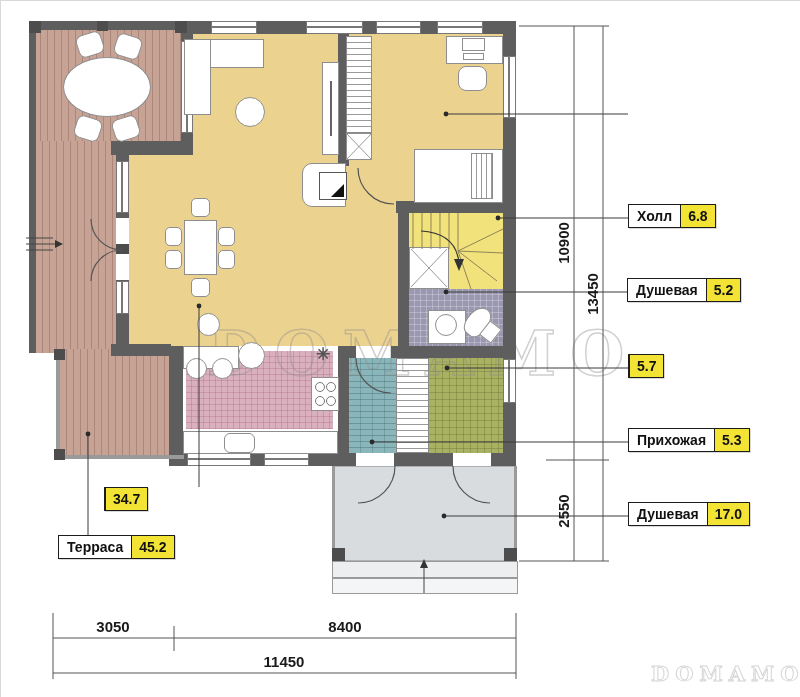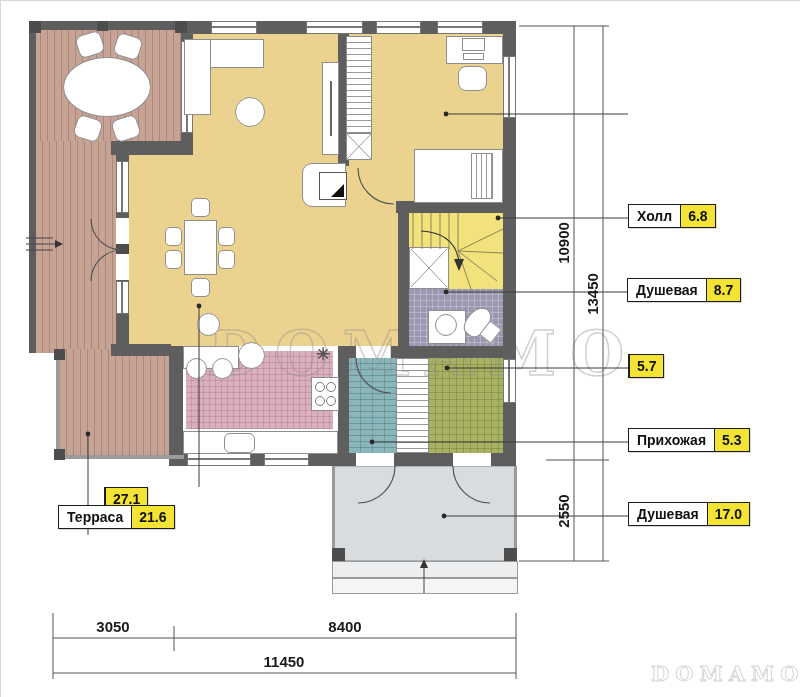--- a/index.html
+++ b/index.html
@@ -226,35 +226,35 @@
     <text x="568" y="510" text-anchor="middle" transform="rotate(-90 568 510)">2550</text>
     <text x="597" y="293" text-anchor="middle" transform="rotate(-90 597 293)">13450</text>
   </svg>
 
   <div class="room-label" style="left:627px;top:203px;">
     <span class="rl-name">Холл</span>
       <span class="rl-val">6.8</span>
   </div>
   <div class="room-label" style="left:626px;top:277px;">
     <span class="rl-name">Душевая</span>
-      <span class="rl-val">8.7</span>
+      <span class="rl-val">5.2</span>
   </div>
   <div class="room-label" style="left:627px;top:353px;">
       <span class="rl-val">5.7</span>
   </div>
   <div class="room-label" style="left:627px;top:427px;">
     <span class="rl-name">Прихожая</span>
       <span class="rl-val">5.3</span>
   </div>
   <div class="room-label" style="left:627px;top:501px;">
     <span class="rl-name">Душевая</span>
       <span class="rl-val">17.0</span>
   </div>
   <div class="room-label" style="left:103px;top:486px;">
-      <span class="rl-val">27.1</span>
-  </div>
-  <div class="room-label" style="left:57px;top:504px;align-items:flex-end;">
+      <span class="rl-val">34.7</span>
+  </div>
+  <div class="room-label" style="left:57px;top:534px;align-items:flex-end;">
     <span class="rl-name">Терраса</span>
-      <span class="rl-val">21.6</span>
+      <span class="rl-val">45.2</span>
   </div>
 
   <div class="wm wm-corner" style="left:650px;top:660px;font-size:21px;">DOMAMO</div>
 </div>
 
 </body></html>

